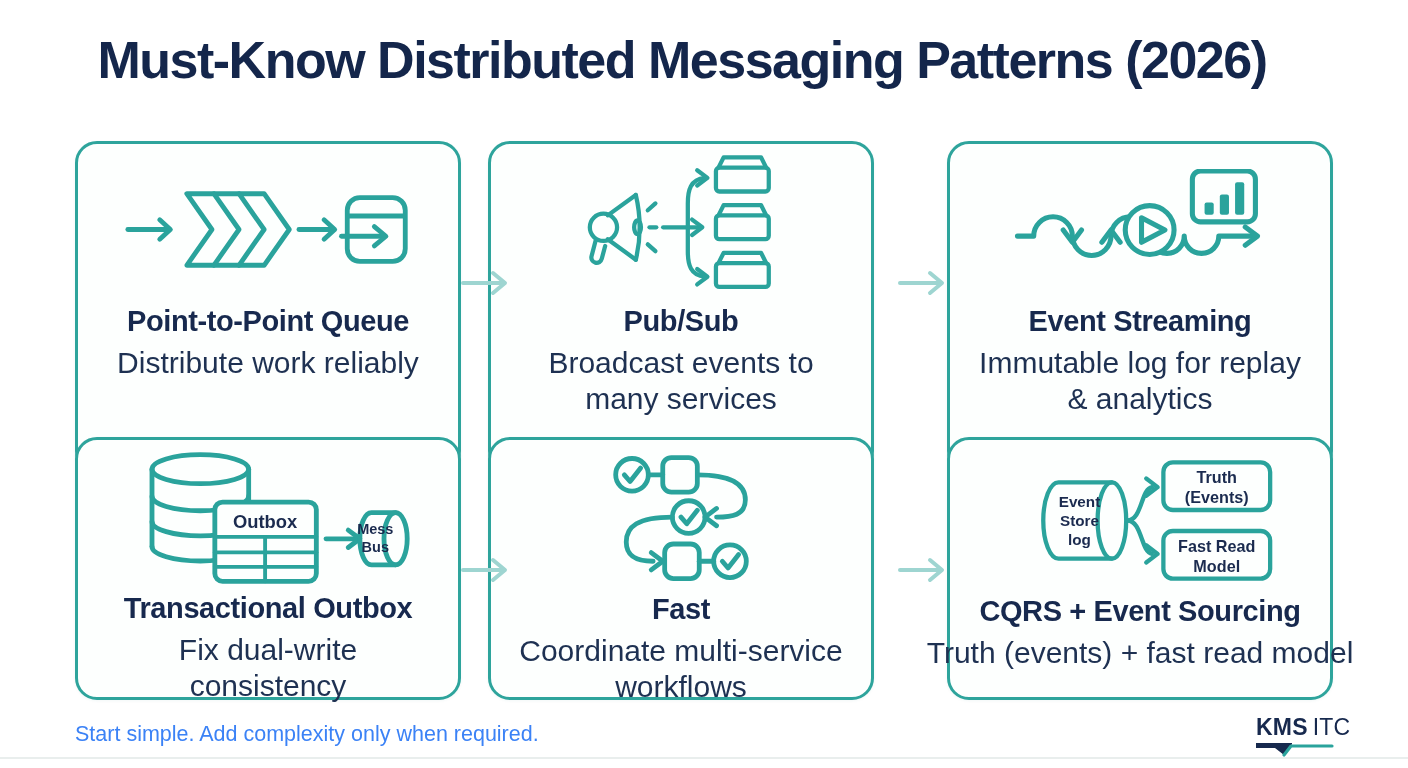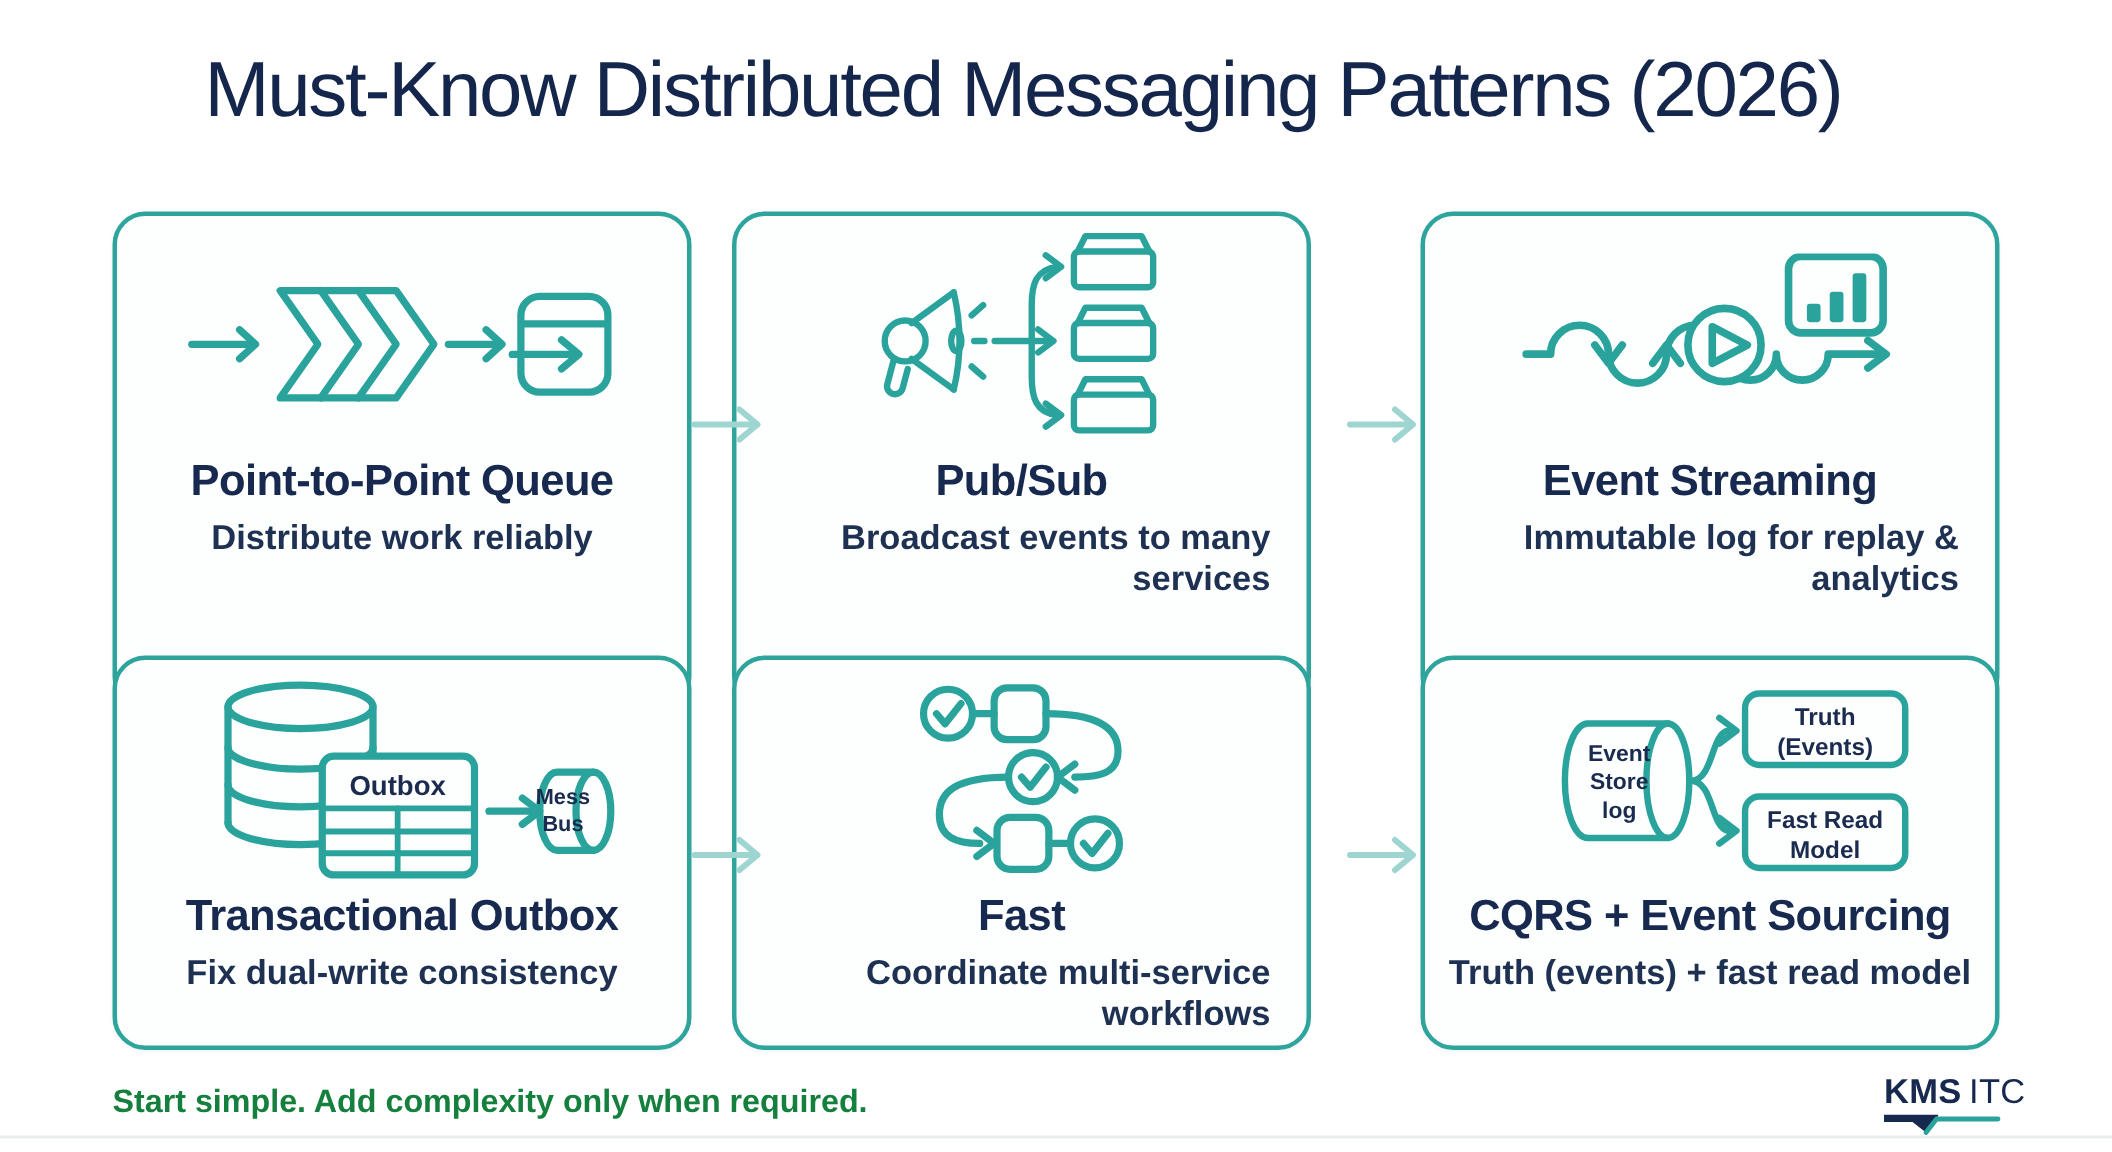--- a/index.html
+++ b/index.html
@@ -4,21 +4,21 @@
 <style>
   html,body{margin:0;padding:0;}
   body{
     width:1408px;height:768px;position:relative;overflow:hidden;
     background:#ffffff;
     font-family:"Liberation Sans", sans-serif;
     color:#17294E;
   }
   .page-title{
     position:absolute;top:30px;left:0;width:1364px;margin:0;
-    text-align:center;font-size:52px;font-weight:400;letter-spacing:-1.5px;
+    text-align:center;font-size:52px;font-weight:700;letter-spacing:-1.5px;
     color:#14264B;
   }
   .card{
     position:absolute;width:386px;box-sizing:border-box;
     border:3px solid #2EA49C;border-radius:22px;background:#FDFFFE;
     box-shadow:0 1px 3px rgba(40,120,115,0.06);
     display:flex;flex-direction:column;align-items:center;
   }
   .row1{top:141px;height:332px;}
   .row2{top:437px;height:263px;}
@@ -26,34 +26,34 @@
   .icon-wrap{
     height:150px;margin-top:10px;display:flex;align-items:center;justify-content:center;
     overflow:visible;
   }
   .row2 .icon-wrap{margin-top:6px;height:148px;}
   .card-title{
     margin:2px 0 0 0;font-size:29px;font-weight:700;letter-spacing:-0.4px;
     color:#17294E;text-align:center;line-height:1.1;
   }
   .card-sub{
-    margin:7px 0 0 0;font-size:23px;font-weight:700;color:#1E3152;
-    text-align:right;line-height:1.2;max-width:332px;
+    margin:7px 0 0 0;font-size:30px;font-weight:400;color:#1E3152;
+    text-align:center;line-height:1.2;max-width:332px;
   }
   .card-sub.one-line{white-space:nowrap;max-width:none;}
   .flow-arrow{position:absolute;}
   .stroke{stroke:#2AA39C;fill:none;stroke-linecap:round;stroke-linejoin:round;}
   .fillteal{fill:#2AA39C;stroke:none;}
   .whitefill{fill:#FDFFFE;}
   .icon-label{
     font-family:"Liberation Sans", sans-serif;font-weight:700;fill:#1B2B4F;stroke:none;
     text-anchor:middle;
   }
   .footer-note{
-    position:absolute;left:75px;top:722px;margin:0;font-size:21.5px;color:#15803d;font-weight:bold;
+    position:absolute;left:75px;top:722px;margin:0;font-size:21.5px;color:#3b82f6;
   }
   .brand{
     position:absolute;left:1256px;top:714px;width:80px;text-align:right;
   }
   .brand-text{font-size:23px;letter-spacing:0.2px;color:#17294E;white-space:nowrap;}
   .brand-text .b1{font-weight:700;}
   .brand-text .b2{font-weight:400;margin-left:5px;}
   .brand svg{display:block;margin-top:2px;}
   .bottom-divider{
     position:absolute;left:0;top:757px;width:1408px;height:2px;

